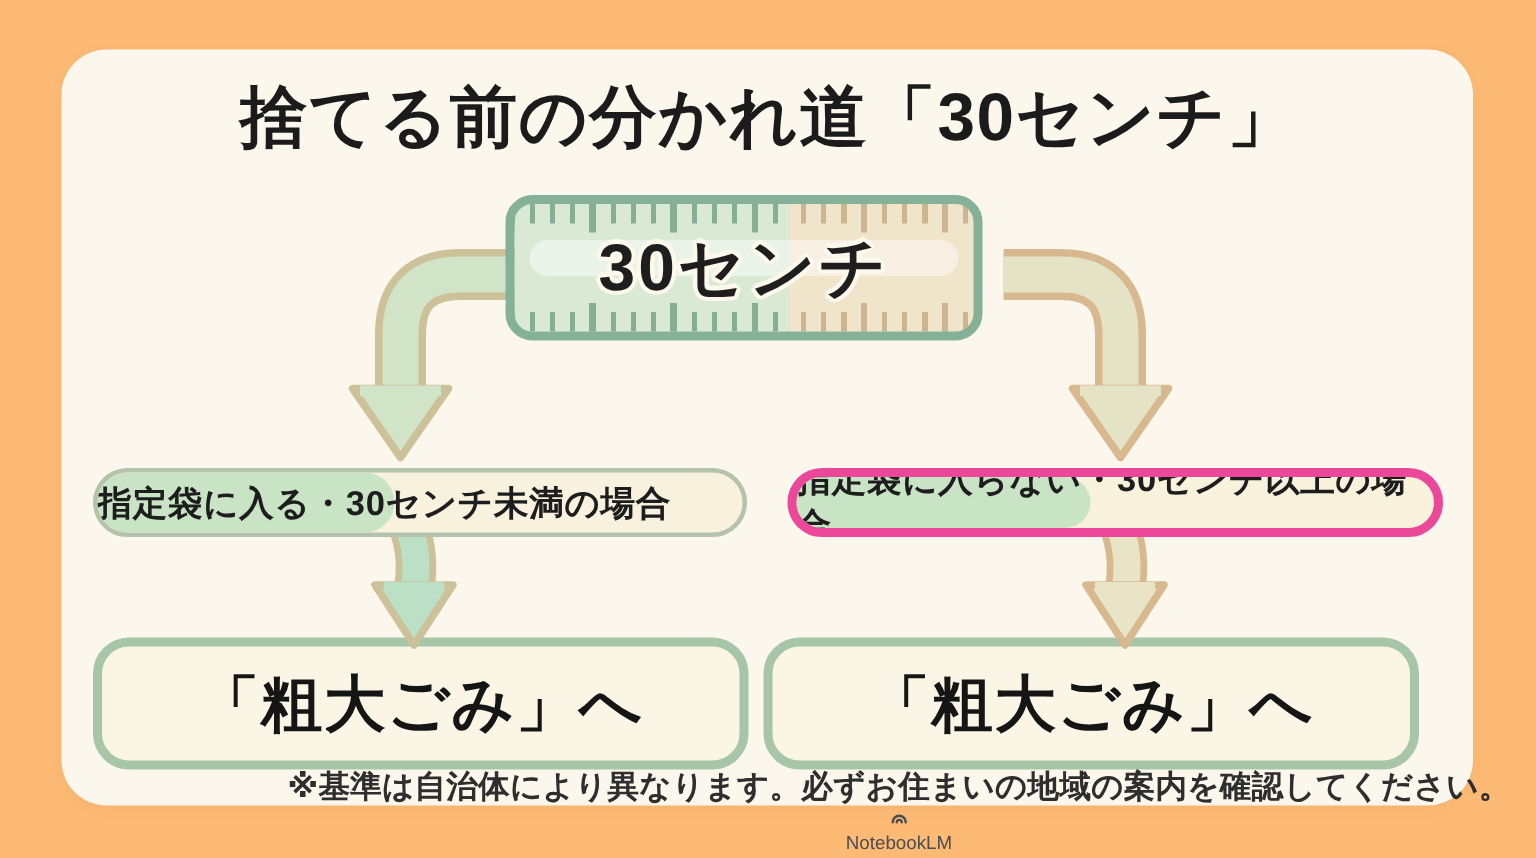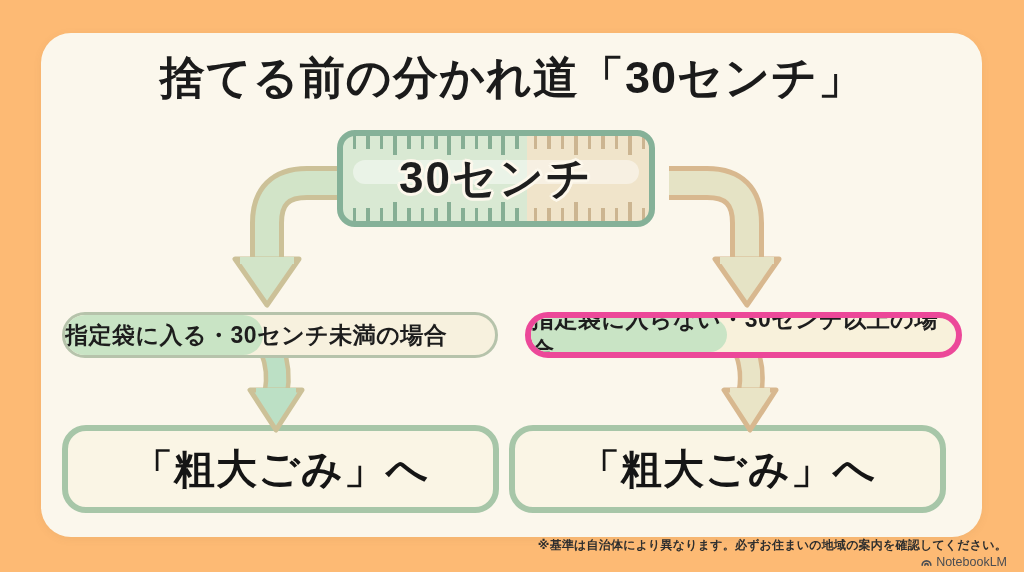--- a/index.html
+++ b/index.html
@@ -77,24 +77,24 @@
     position:absolute;top:425px;height:88px;width:437px;box-sizing:border-box;
     border:6px solid #a7c6a8;border-radius:24px;background:#faf5e5;
     display:flex;align-items:center;justify-content:center;
   }
   .result-box .result-text{font-size:41px;font-weight:800;color:#151515;letter-spacing:1px;}
   .box-left{left:62px;}
   .box-right{left:509px;}
 
   
   .footer{position:absolute;right:17px;bottom:3px;text-align:right;}
-  .disclaimer{font-size:12px;font-weight:700;color:#2e2e2e;letter-spacing:.2px;}
+  .disclaimer{font-size:21px;font-weight:700;color:#2e2e2e;letter-spacing:.2px;}
   .brand-line{
     display:flex;align-items:center;justify-content:flex-end;gap:3px;
-    margin-top:1px;font-size:12.5px;color:#4a4d52;font-weight:500;
+    margin-top:1px;font-size:12.5px;color:#4a4d52;font-weight:500;flex-direction:column;
   }
 </style>
 </head>
 <body>
 
 <div id="stage">
 
   <div class="card"></div>
 
   <h1 class="title">捨てる前の分かれ道「30センチ」</h1>

